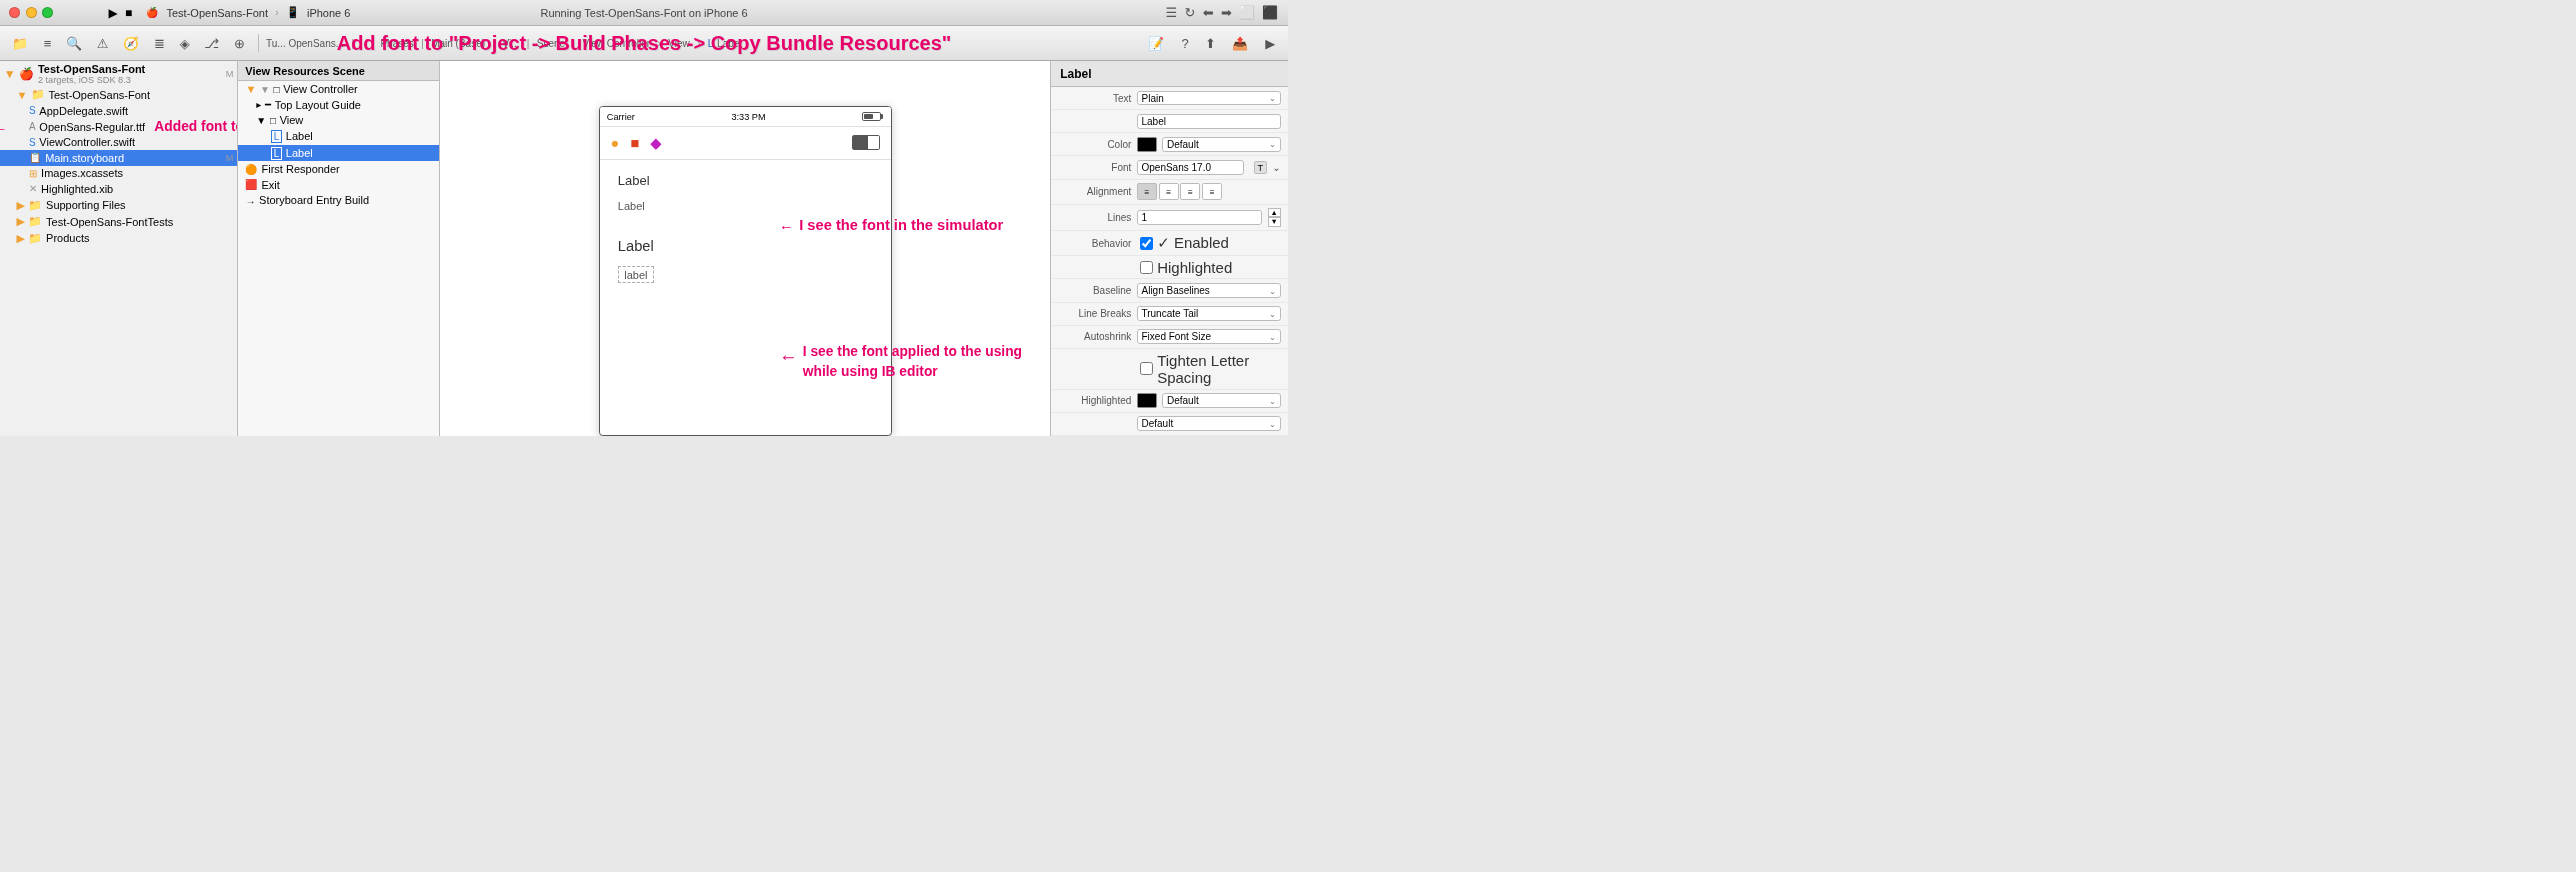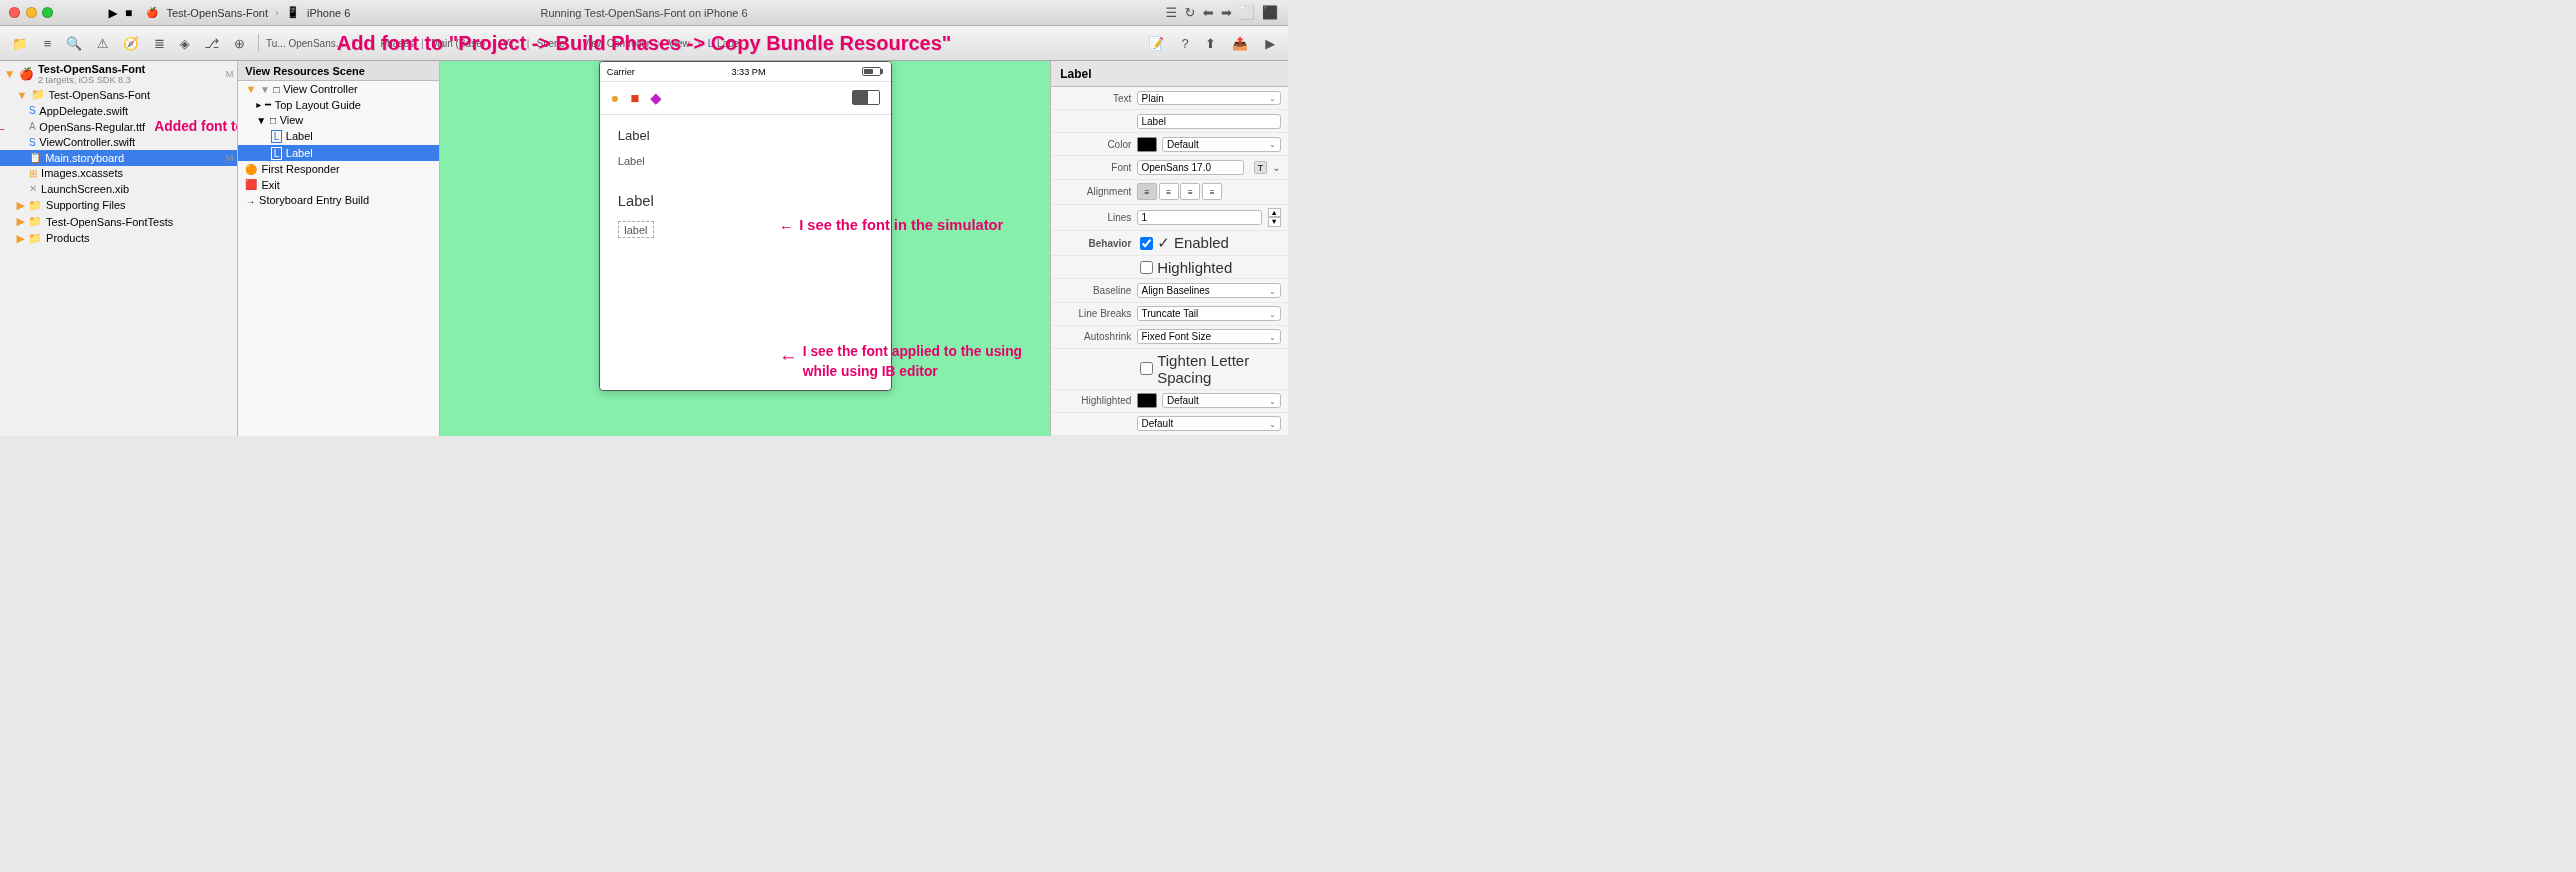--- a/index.html
+++ b/index.html
@@ -146,25 +146,25 @@
       align-items: center;
       padding: 1.8px 3.7px;
       gap: 3.7px;
       cursor: pointer;
     }
     .scene-item.selected { background: #3b7de9; color: white; }
 
     
     .canvas-area {
       flex: 1;
-      background: #86efac;
+      background: #ffffff;
       overflow: hidden;
       position: relative;
       display: flex;
-      align-items: flex-start;
+      align-items: flex-end;
       justify-content: center;
     }
     .iphone-frame {
       width: 293px;
       height: 330px;
       background: white;
       border: 1.8px solid #555;
       border-radius: 3.7px;
       position: relative;
       box-shadow: 0 1.8px 9.2px rgba(0,0,0,0.2);
@@ -425,21 +425,21 @@
       <span class="badge">M</span>
     </div>
 
     <div class="nav-item indent2">
       <span style="font-size:10px; color:#f0a030;">⊞</span>
       <span>Images.xcassets</span>
     </div>
 
     <div class="nav-item indent2">
       <span style="font-size:10px; color:#999;">✕</span>
-      <span>LaunchScreen.xib</span>
+      <span>Highlighted.xib</span>
     </div>
 
     <div class="nav-item indent1">
       <span style="color:#f0a030;">▶</span>
       <span style="color:#f0a030;">📁</span>
       <span>Supporting Files</span>
     </div>
 
     <div class="nav-item indent1">
       <span style="color:#f0a030;">▶</span>
@@ -608,21 +608,21 @@
     <div class="inspector-row">
       <span class="inspector-label">Lines</span>
       <div class="inspector-text-field" style="width:46px;">1</div>
       <div class="stepper">
         <div class="stepper-btn">▲</div>
         <div class="stepper-btn">▼</div>
       </div>
     </div>
 
     <div class="inspector-checkbox-row">
-      <span class="inspector-label" style="width:73px; text-align:right; font-size:10px; color:#555; flex-shrink:0;font-weight:bold;">Behavior</span>
+      <span class="inspector-label" style="width:73px; text-align:right; font-size:10px; color:#555; flex-shrink:0;">Behavior</span>
       <input type="checkbox" checked="" style="margin-left: 5.5px;">
       <span class="inspector-checkbox-label">✓ Enabled</span>
     </div>
     <div class="inspector-checkbox-row">
       <span class="inspector-label" style="width:73px; flex-shrink:0;"></span>
       <input type="checkbox" style="margin-left: 5.5px;">
       <span class="inspector-checkbox-label">Highlighted</span>
     </div>
 
     <div class="inspector-row">

